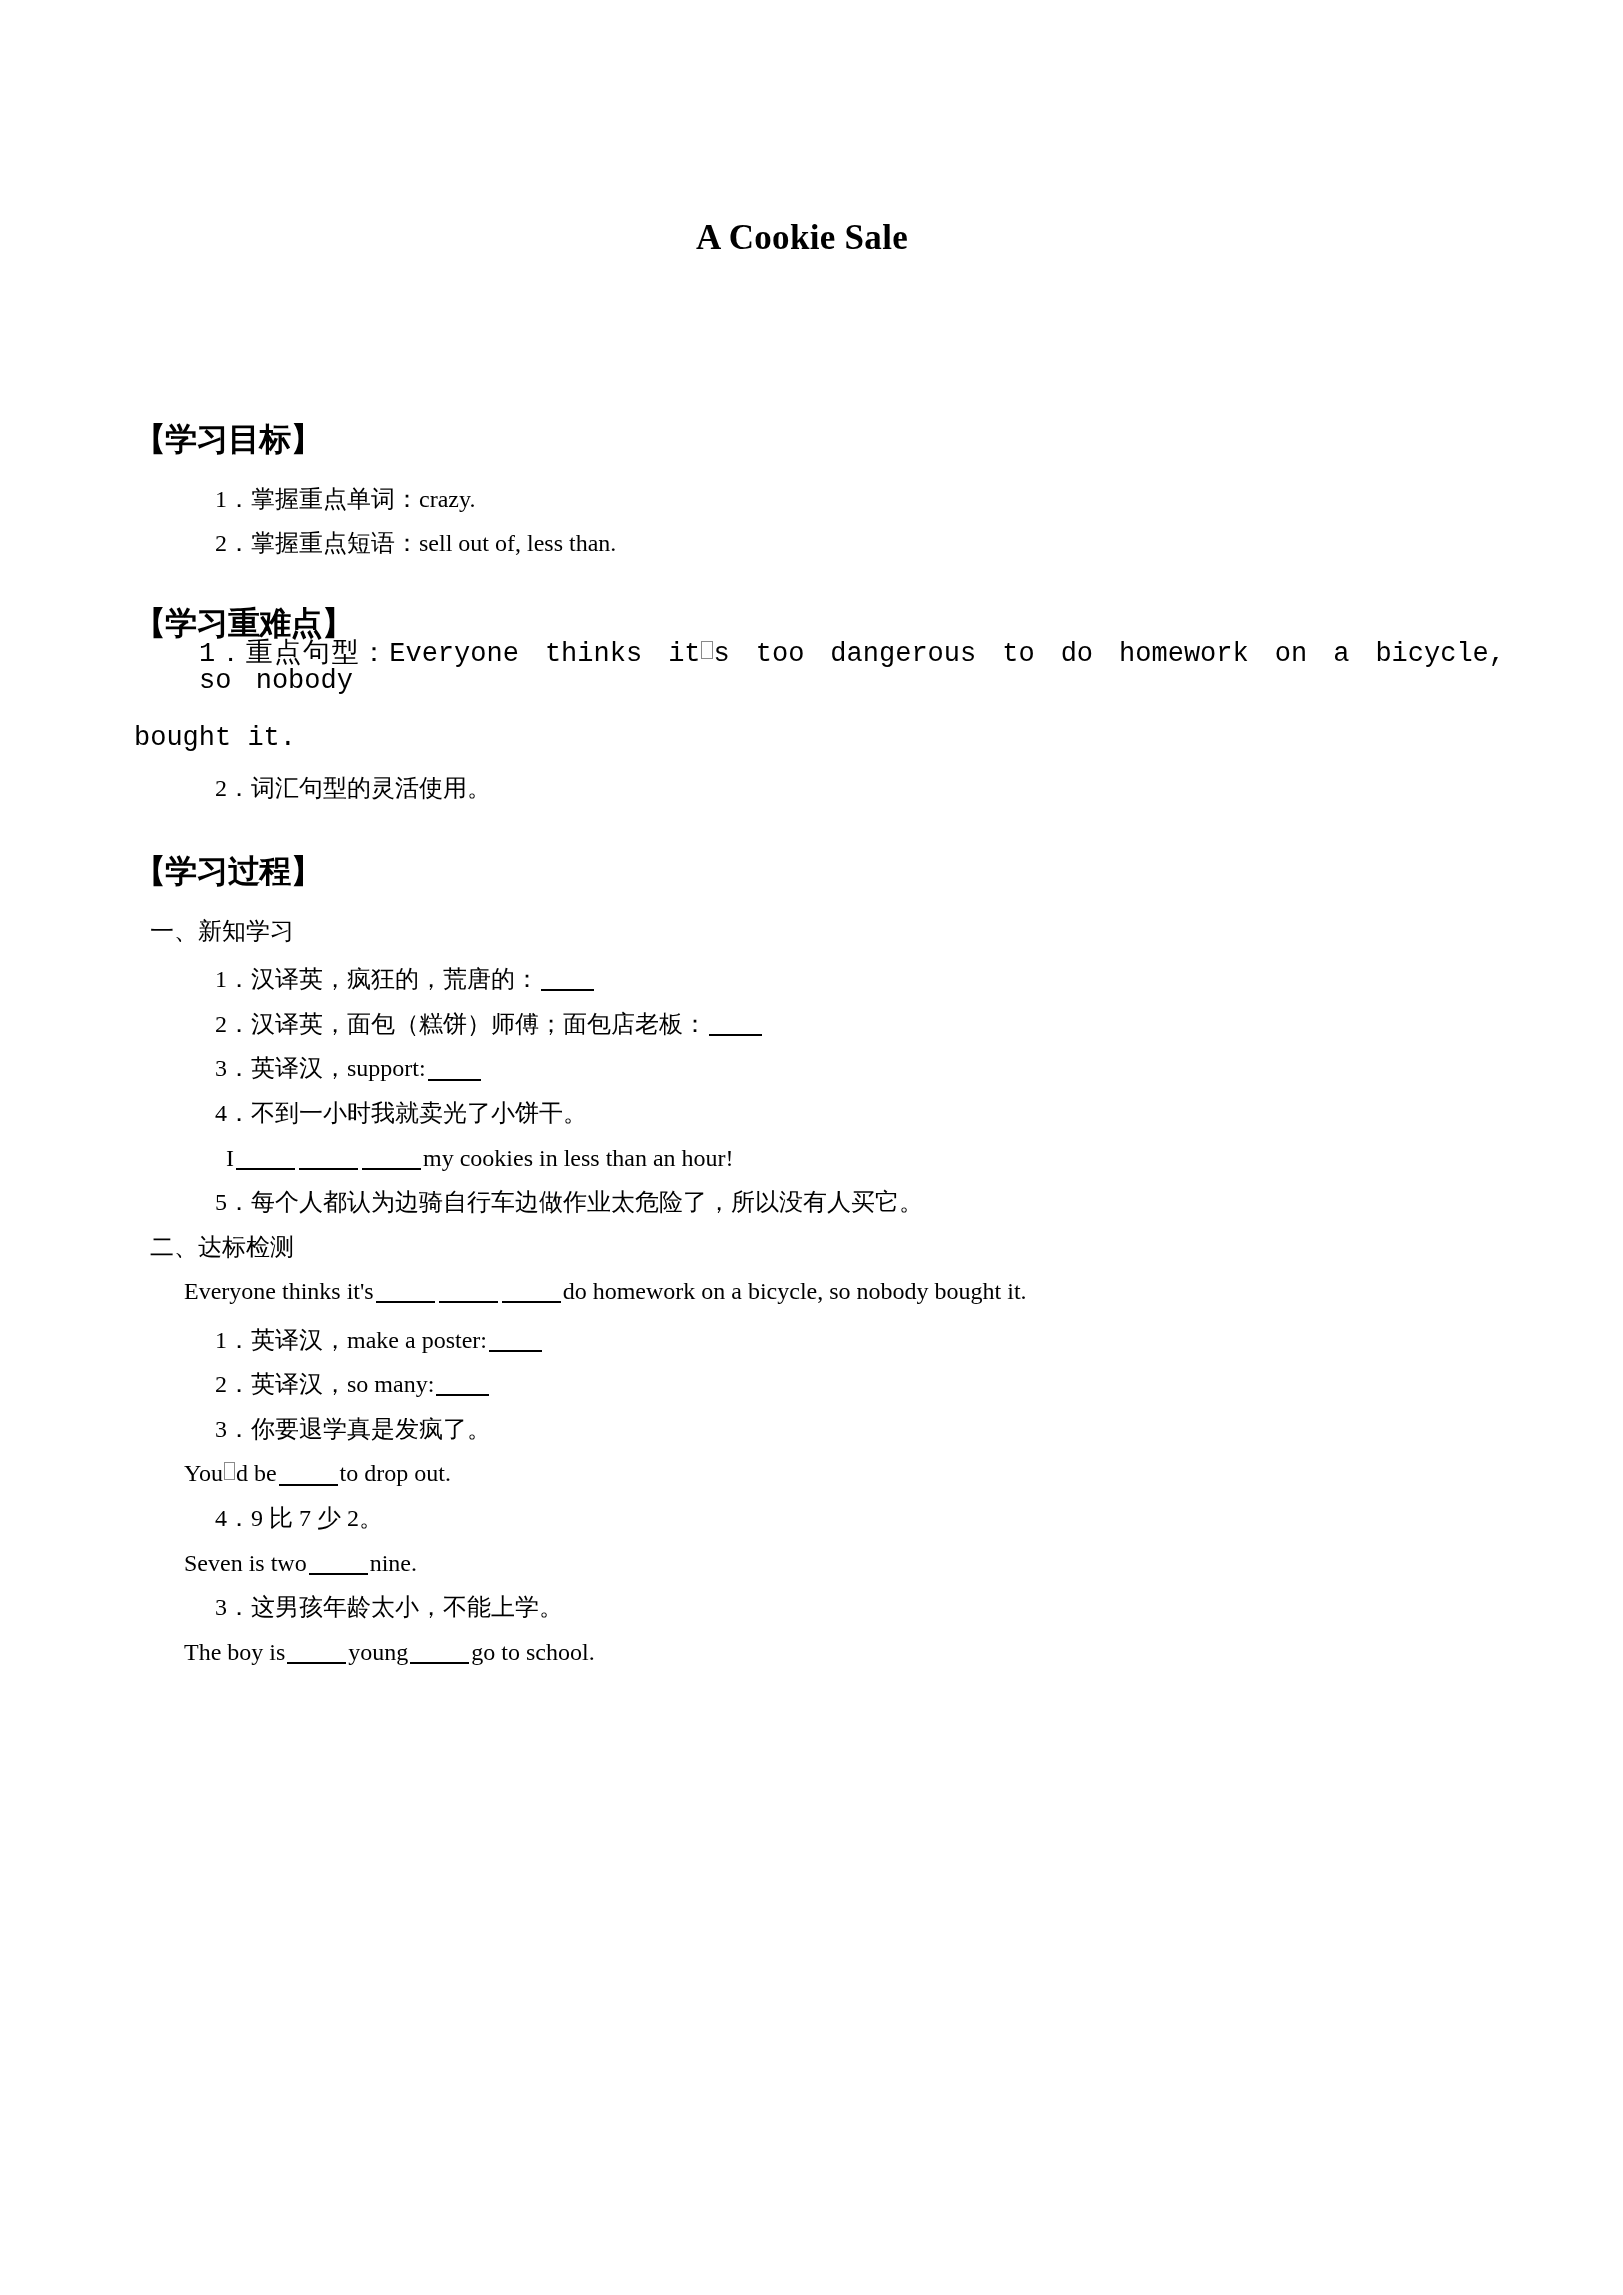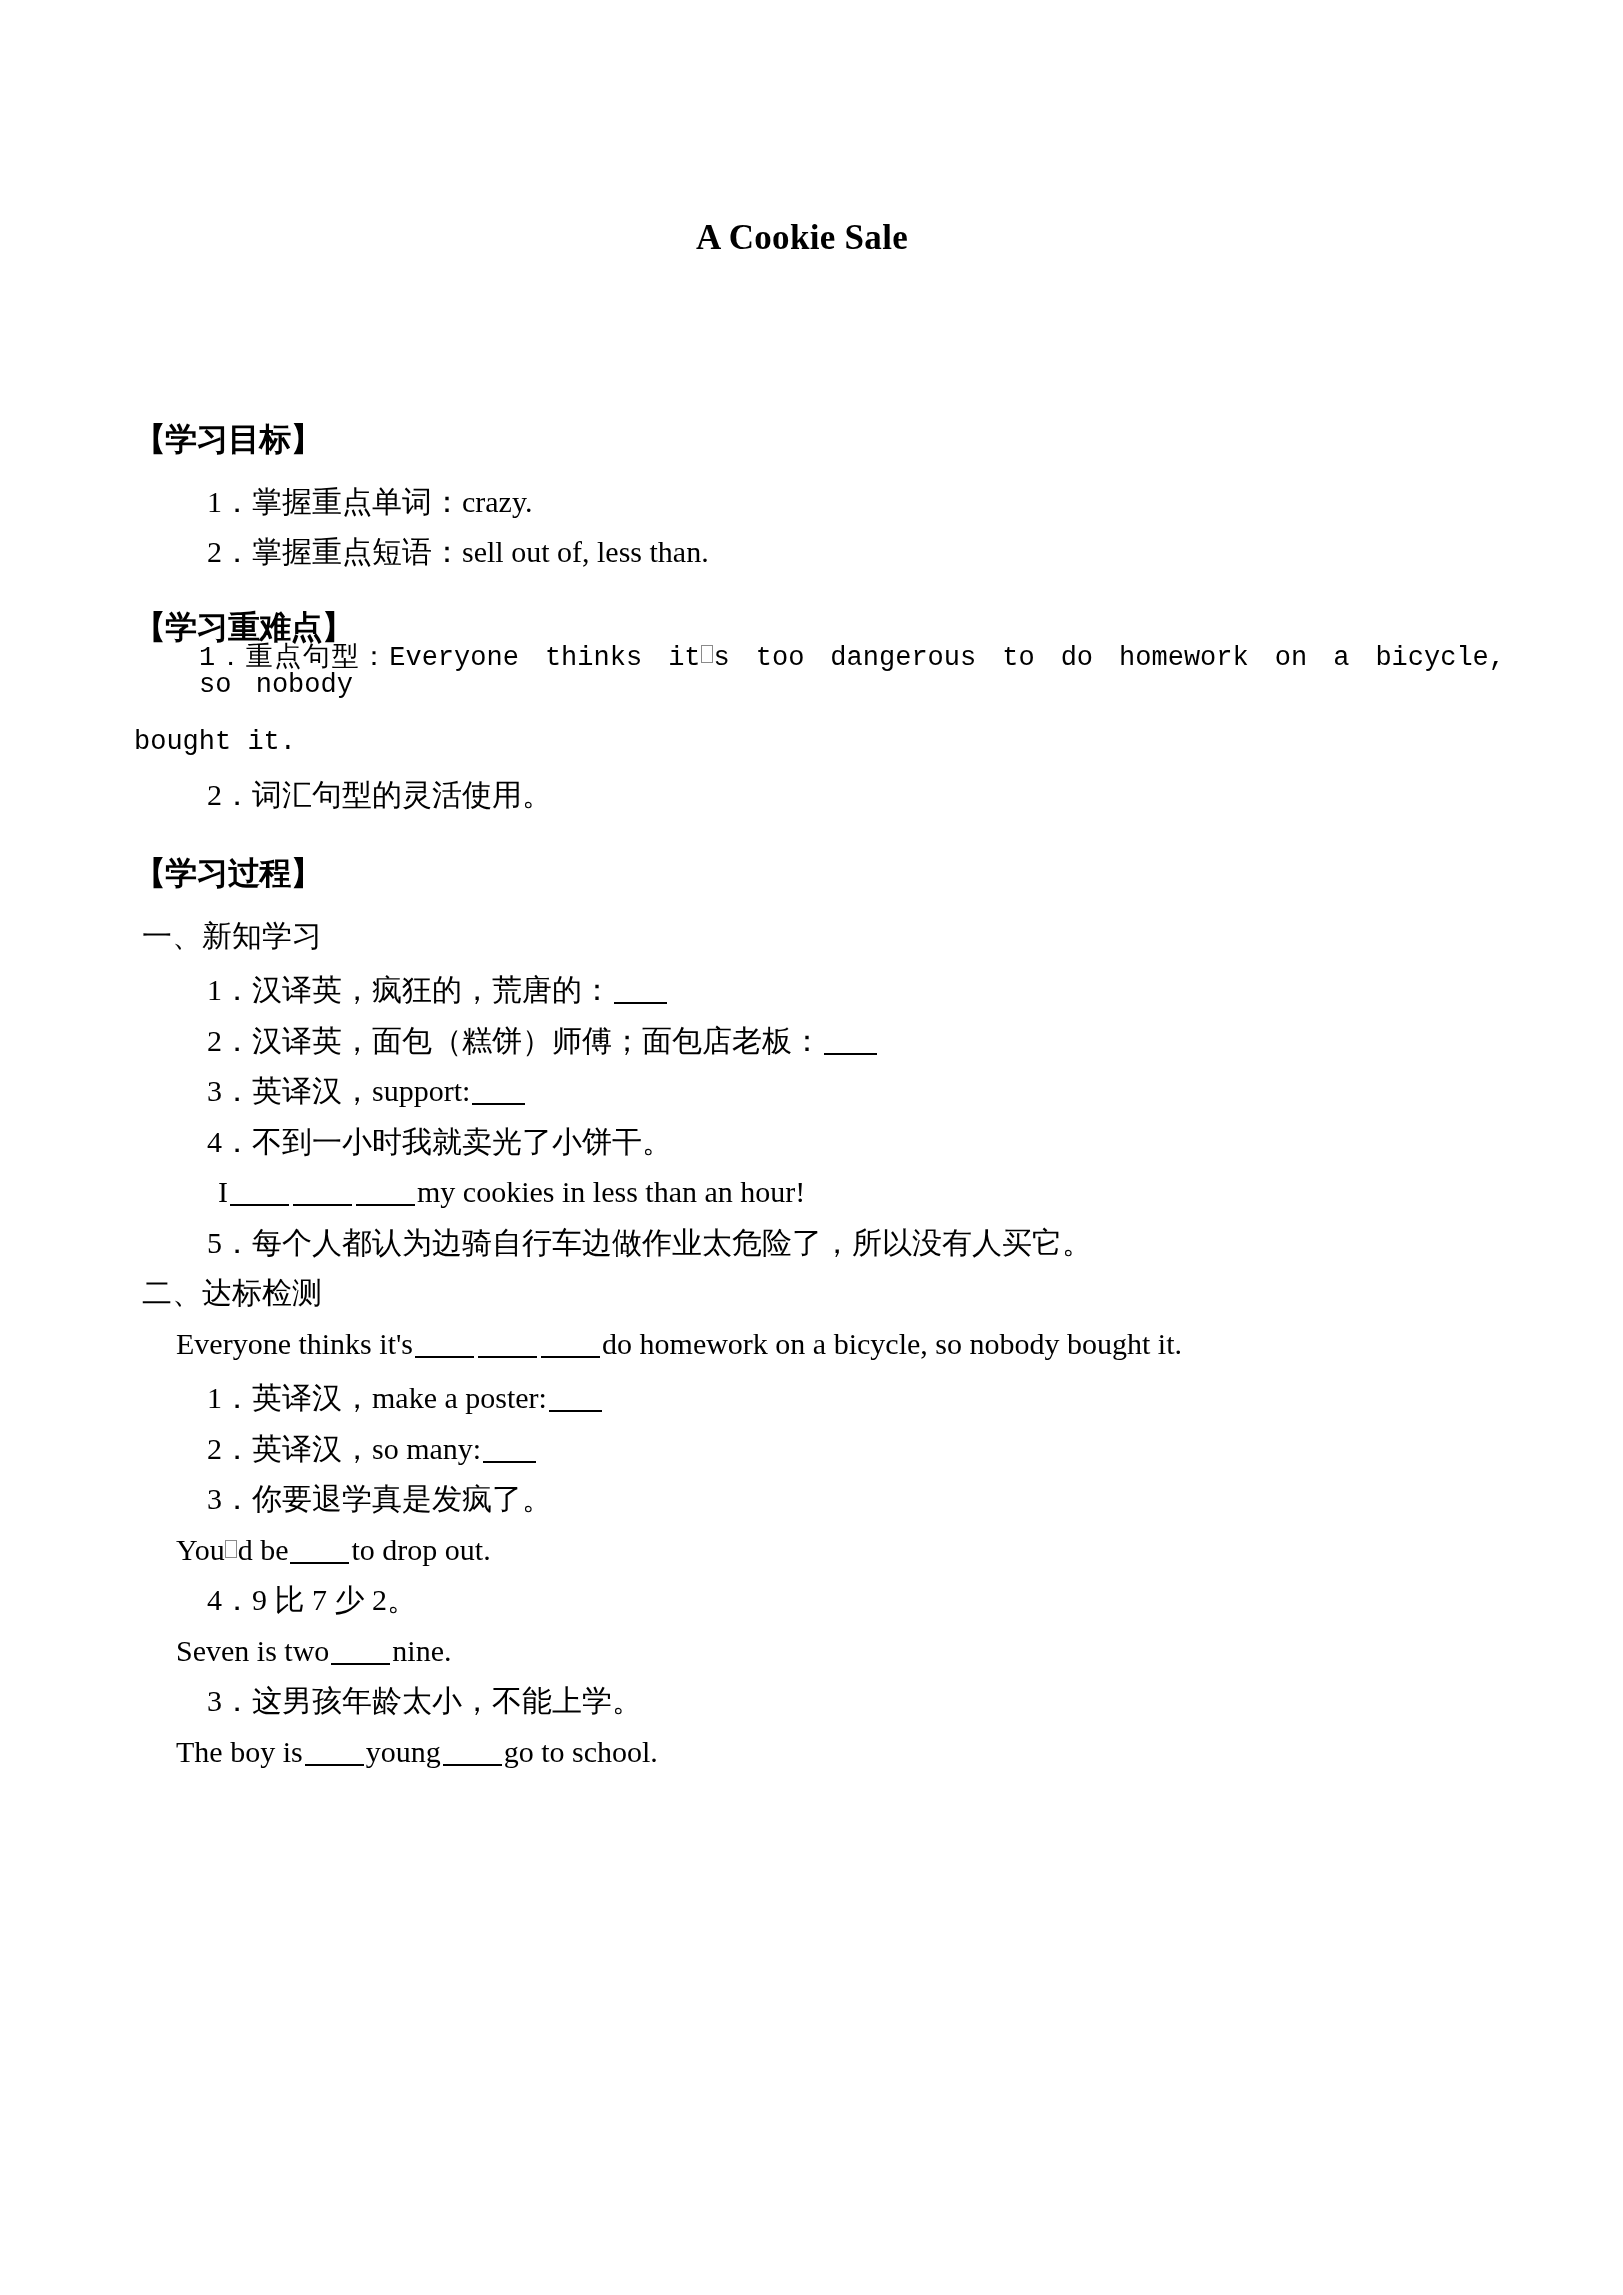--- a/index.html
+++ b/index.html
@@ -47,23 +47,23 @@
     margin: 0;
     padding: 0;
     letter-spacing: -0.7px;
   }
   .h-objectives { padding-top: 164px; }
   .h-keypoints  { padding-top: 36px; }
   .h-process    { padding-top: 39px; }
 
   
   .line {
-    font-size: 30px;
+    font-size: 24px;
     line-height: 1.0;
-    margin: 8px;
+    margin: 16px;
     padding: 0;
     white-space: nowrap;
   }
   .indent {
     padding-left: 65px;
   }
   .flush {
     padding-left: 0;
   }
   .gap-lg  { margin-top: 30px; }

